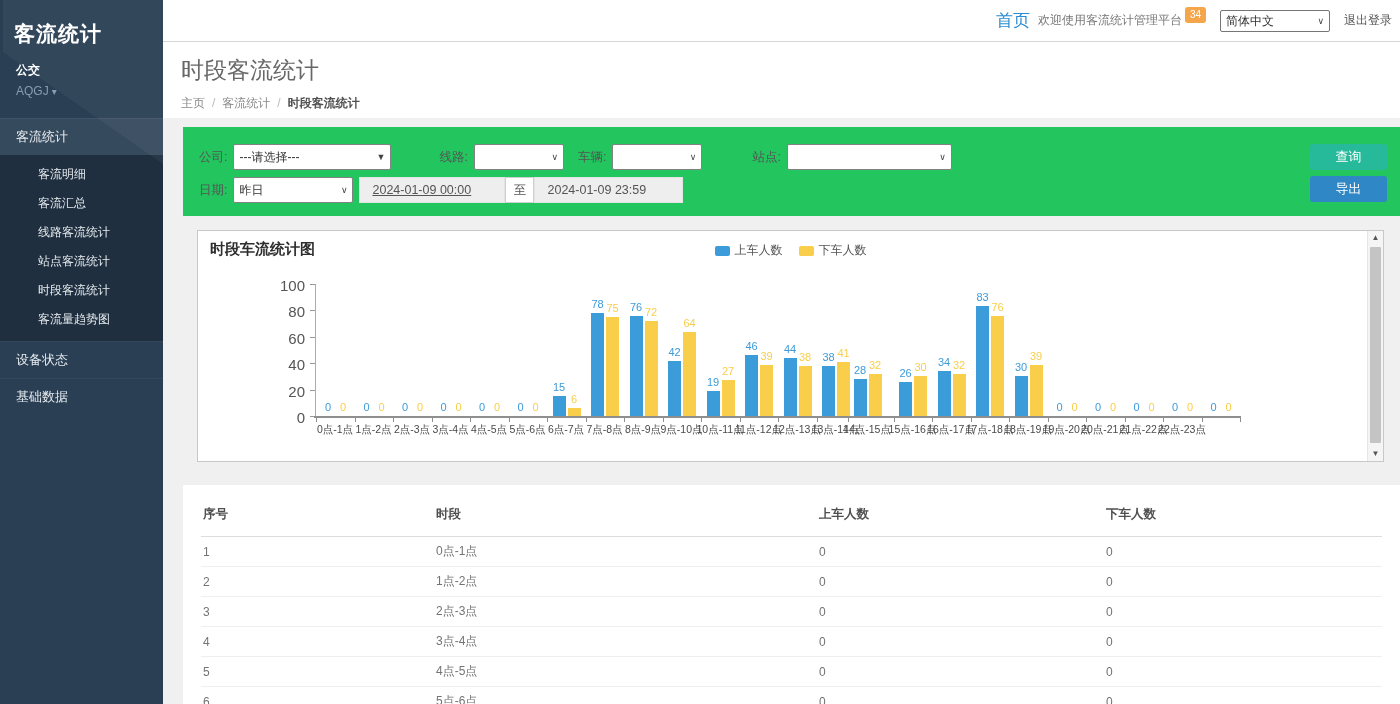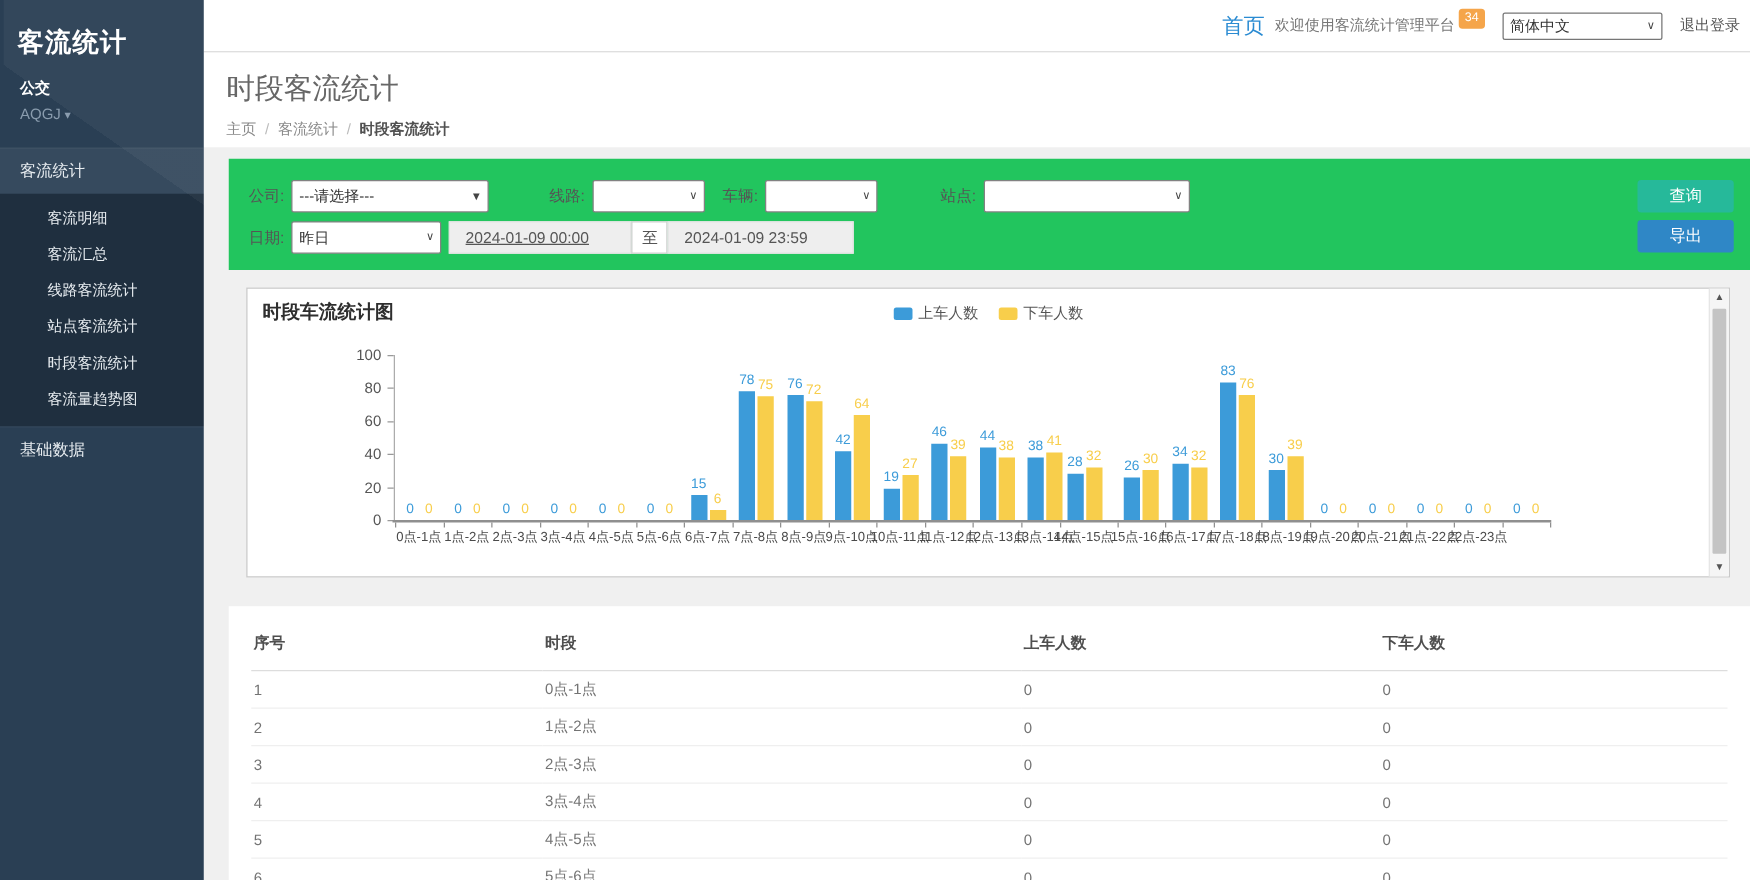--- a/index.html
+++ b/index.html
@@ -24,21 +24,21 @@
   
   .main { flex:1; min-width:0; display:flex; flex-direction:column; }
   .topnav { height:42px; flex:none; background:#fff; border-bottom:1px solid #D5D5D5; display:flex; align-items:center; justify-content:flex-end; padding-right:8px; }
   .home-link { color:#2A8BD2; font-size:17px; cursor:pointer; margin-right:8px; }
   .welcome { color:#777; font-size:12px; }
   .badge { background:#F5A54A; color:#fff; font-size:10px; line-height:10px; border-radius:3px; padding:3px 5px; align-self:flex-start; margin:7px 14px 0 3px; }
   .sel { position:relative; display:inline-block; }
   .sel select { width:100%; height:22px; border:1px solid #767676; background:#fff; font-size:12px; color:#333;
     padding:0 18px 0 5px; appearance:none; -webkit-appearance:none; border-radius:2px; }
   .sel .sel-arrow { position:absolute; right:6px; top:50%; transform:translateY(-52%); font-size:9px; color:#444; pointer-events:none; }
-  .lang-sel { width:128px; margin-right:14px; }
+  .lang-sel { width:110px; margin-right:14px; }
   .logout { font-size:12px; color:#555; cursor:pointer; white-space:nowrap; }
 
   .title-band { background:#fff; height:76px; flex:none; padding:13px 0 0 18px; }
   .page-title { margin:0; font-size:23px; font-weight:normal; color:#676767; }
   .breadcrumb { margin-top:9px; font-size:12px; color:#8A8A8A; }
   .breadcrumb .crumb { cursor:pointer; }
   .breadcrumb .current { color:#515151; font-weight:bold; cursor:default; }
   .breadcrumb .sep { margin:0 7px; color:#BBB; }
 
   .content { flex:1; background:#F0F0F0; padding:9px 0 0 20px; overflow:hidden; }
@@ -62,21 +62,21 @@
   .btn-query { top:17px; background:#26B99A; }
   .btn-export { top:49px; background:#2F87C6; }
 
   
   .chart-card { margin:14px 16px 0 14px; height:232px; background:#fff; border:1px solid #C8C8C8; position:relative; }
   .chart-title { position:absolute; left:12px; top:9px; font-size:15px; font-weight:bold; color:#2E2E2E; }
   .legend { position:absolute; left:50%; transform:translateX(-50%); top:11px; display:flex; gap:16px; font-size:12px; color:#555; align-items:center; }
   .legend-entry { display:flex; align-items:center; cursor:pointer; }
   .swatch { width:15px; height:10px; border-radius:2px; display:inline-block; margin-right:5px; }
   .chart-yaxis { position:absolute; left:0; top:53px; width:117px; height:132px; }
-  .ylab { position:absolute; right:10px; font-size:12px; color:#555; }
+  .ylab { position:absolute; right:10px; font-size:15px; color:#555; }
   .ydash { position:absolute; right:0; width:5px; height:1px; background:#999; }
   .chart-plot { position:absolute; left:117px; top:53px; width:924px; height:132px; border-left:1px solid #ACACAC; }
   .xaxis-line { position:absolute; left:116px; top:185px; width:927px; height:2px; background:#8F8F8F; }
   .grp { position:absolute; bottom:0; height:132px; }
   .bar { position:absolute; bottom:0; width:13px; }
   .val { position:absolute; transform:translateX(-50%); font-size:11px; white-space:nowrap; }
   .xlab { position:absolute; top:139px; left:19px; transform:translateX(-50%); font-size:10.5px; color:#4A4A4A; white-space:nowrap; }
   .tick { position:absolute; left:0; bottom:-6px; width:1px; height:4px; background:#8F8F8F; }
   .vscroll { position:absolute; top:0; right:0; bottom:0; width:16px; background:#F5F5F5; border-left:1px solid #E6E6E6; }
   .vs-arrow { position:absolute; left:0; width:15px; height:14px; text-align:center; font-size:8px; color:#555; line-height:14px; cursor:pointer; background:#F5F5F5; }
@@ -104,20 +104,21 @@
       <div class="menu-item active-section">客流统计</div>
       <div class="submenu">
           <div class="submenu-item">客流明细</div>
           <div class="submenu-item">客流汇总</div>
           <div class="submenu-item">线路客流统计</div>
           <div class="submenu-item">站点客流统计</div>
           <div class="submenu-item">时段客流统计</div>
           <div class="submenu-item">客流量趋势图</div>
         </div>
       <div>
+          <div class="menu-item">设备状态</div>
           <div class="menu-item">基础数据</div>
         </div>
     </div>
   </div>
 
   <div class="main">
 
     <div class="topnav">
       <span class="home-link">首页</span>
       <span class="welcome">欢迎使用客流统计管理平台</span>

